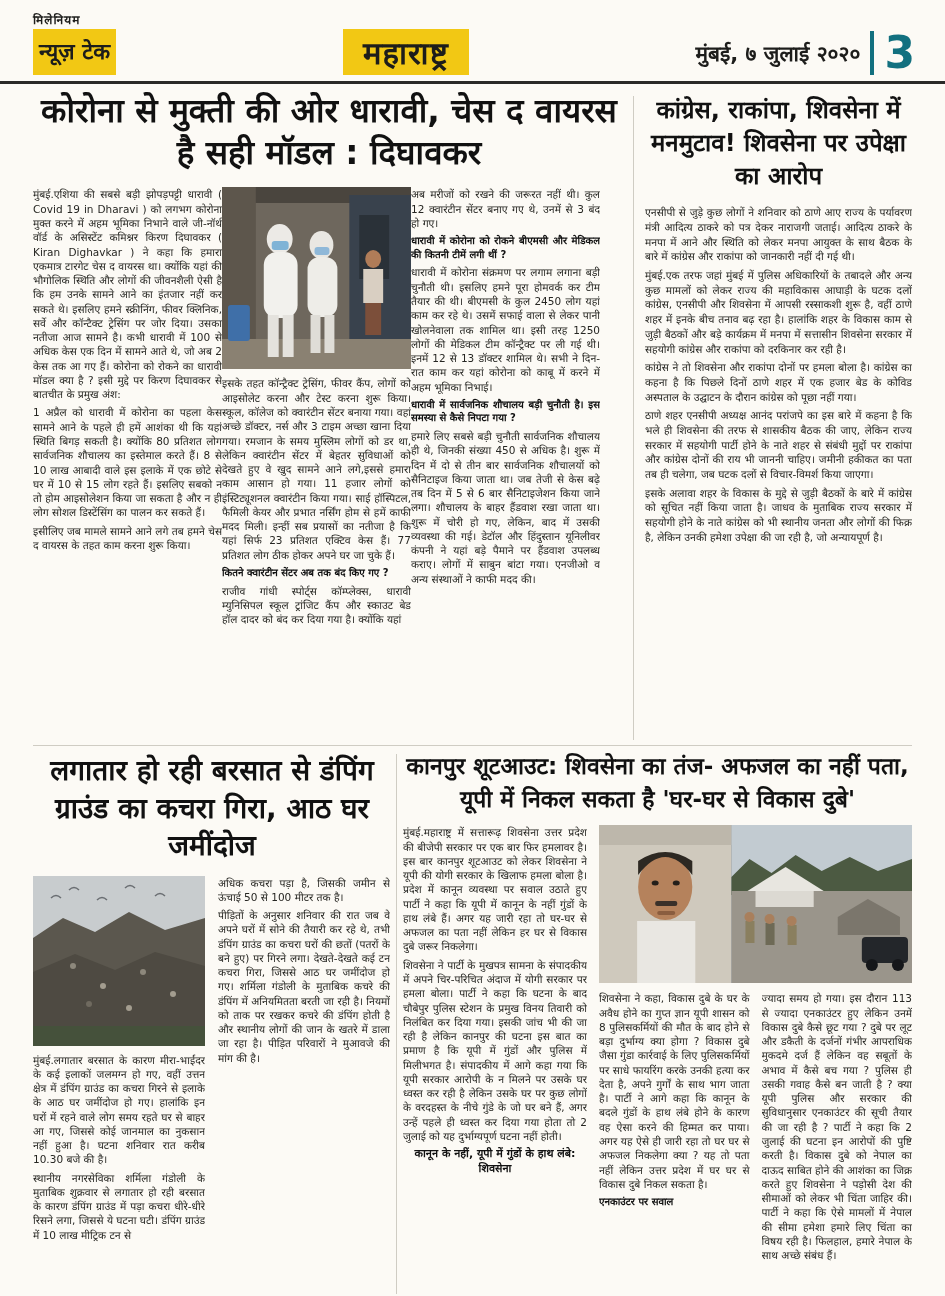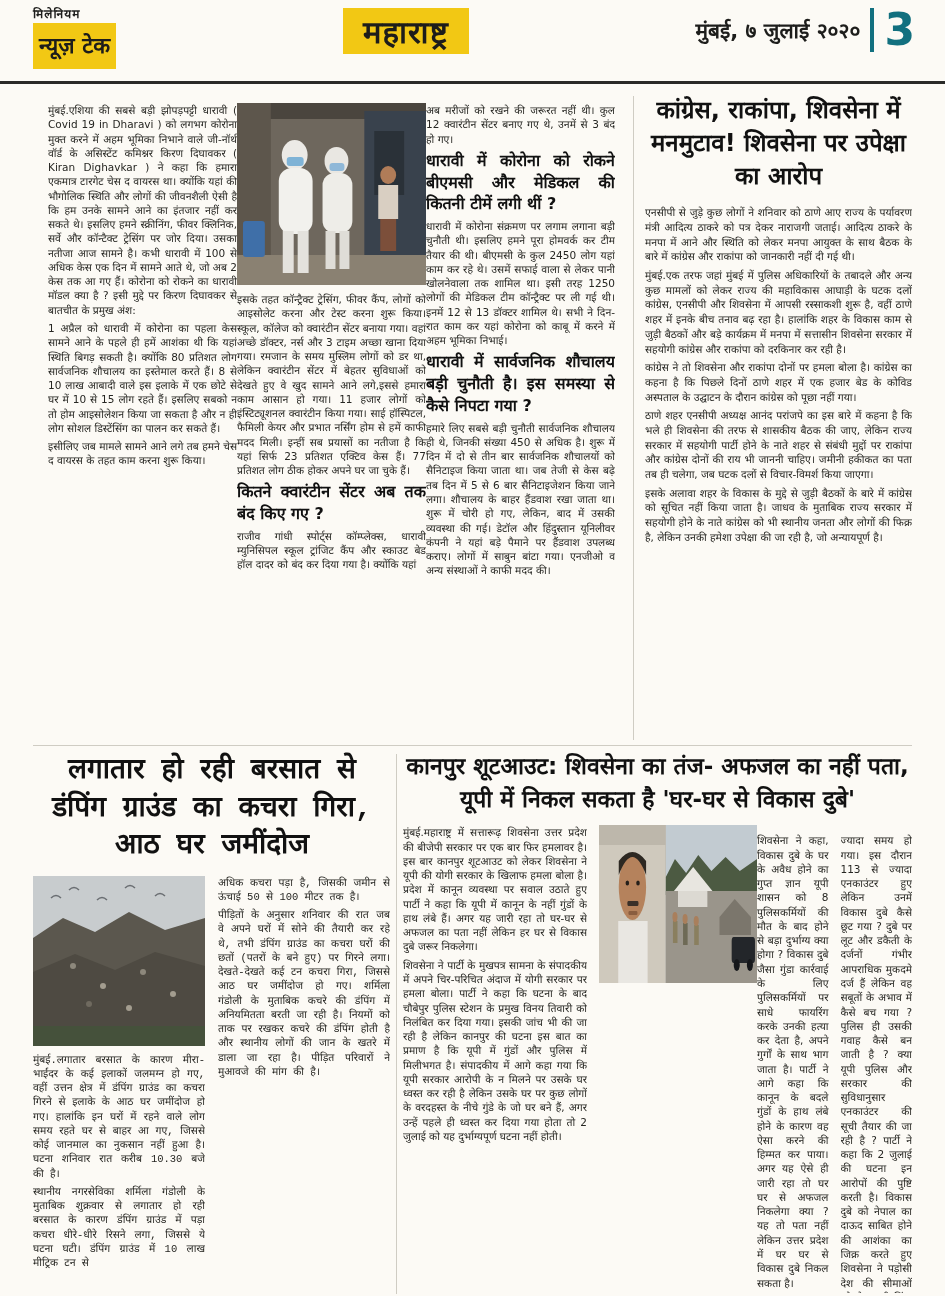--- a/index.html
+++ b/index.html
@@ -6,21 +6,21 @@
   html,body { background:#9a9a9a; }
   body { font-family:"DejaVu Sans","Liberation Sans",sans-serif; }
   .page {
     position:relative; width:945px; height:1296px; margin:0 auto;
     background:var(--paper,#fcfaf5); color:var(--ink,#1d1d1b); overflow:hidden;
   }
 
   
   .masthead {
     position:absolute; top:0; left:0; right:0; height:84px;
-    display:flex; align-items:flex-start; justify-content:space-between;
+    display:flex; align-items:flex-end; justify-content:space-between;
     padding:8px 30px 6px 33px; border-bottom:3px solid #2a2a28;
   }
   .brand { line-height:1.1; }
   .brand-top { font-size:12px; font-weight:bold; letter-spacing:1px; }
   .brand-bottom {
     display:inline-block; font-size:22px; font-weight:800;
     background:var(--highlight,#f2c814); padding:11px 6px; margin-top:2px;
   }
   .section-title { flex:1; text-align:center; }
   .section-title .hl {
@@ -30,52 +30,52 @@
   .date-page { display:flex; align-items:center; gap:10px; }
   .dateline { font-size:21px; font-weight:800; white-space:nowrap; }
   .pagebar { display:inline-block; width:4px; height:44px; background:var(--pagenum,#12707f); }
   .pageno { font-size:44px; font-weight:800; color:var(--pagenum,#12707f); line-height:1; }
 
   
   .headline { font-weight:800; text-align:center; color:#111; }
   .cols { display:flex; }
   .col { text-align:justify; font-size:10.5px; line-height:1.36; overflow:hidden; color:#262622; }
   .para { margin:0 0 4px 0; }
-  .qhead { font-weight:800; font-size:16px; margin:3px 0 4px 0; color:#111; }
+  .qhead { font-weight:800; font-size:10px; margin:3px 0 4px 0; color:#111; }
   .photo { width:100%; background:#777; overflow:hidden; }
   .photo svg { display:block; width:100%; height:100%; }
   .vrule { position:absolute; width:1px; background:#cfccc3; }
   .hrule { position:absolute; height:1px; background:#cfccc3; }
 
   
   .dharavi { position:absolute; left:33px; top:90px; width:592px; }
   .dharavi .headline { font-size:33px; line-height:1.28; }
-  .dharavi .cols { gap:0; margin-top:13px; height:552px;margin-left:15px; }
+  .dharavi .cols { gap:0; margin-top:13px; height:552px; }
   .dharavi .col { width:189px; }
   .dharavi-photo { height:182px; margin-bottom:7px; }
 
   
   .congress { position:absolute; left:645px; top:94px; width:267px; }
   .congress .headline { font-size:24px; line-height:1.38; }
   .congress-body { margin-top:12px; height:536px; overflow:hidden;
                    font-size:10.5px; line-height:1.4; text-align:justify; color:#262622; }
 
   
-  .dump { position:absolute; left:33px; top:752px; width:358px;font-family:Liberation Mono, monospace; }
+  .dump { position:absolute; left:33px; top:752px; width:358px; }
   .dump .headline { font-size:28px; line-height:1.34; }
   .dump .cols { gap:13px; margin-top:11px; height:412px; }
   .dump .col { width:172px; }
   .dump-photo { height:170px; margin-bottom:7px; }
 
   
   .kanpur { position:absolute; left:403px; top:750px; width:509px; }
   .kanpur .headline { font-size:23px; line-height:1.42; }
   .kanpur-body { display:flex; gap:12px; margin-top:10px; height:468px; overflow:hidden; }
   .kcol1 { width:184px; }
-  .kright { flex:1; display:flex; flex-direction:row; }
+  .kright { flex:1; display:flex; flex-direction:column; }
   .kanpur-photo { height:158px; flex:0 0 158px; }
   .krcols { display:flex; gap:12px; margin-top:8px; flex:1; overflow:hidden; }
   .krcols .col { width:calc(50% - 6px); }
   .center-bold { font-weight:800; text-align:center; font-size:11px; margin-top:4px; color:#111; }
 </style>
 </head>
 <body>
 
 <div class="page">
 
@@ -92,20 +92,21 @@
       <span class="pagebar"></span>
       <span class="pageno">3</span>
     </div>
   </header>
 
   <div class="vrule" style="left:633px; top:96px; height:644px;"></div>
   <div class="hrule" style="left:33px; top:745px; width:879px;"></div>
   <div class="vrule" style="left:396px; top:754px; height:540px;"></div>
 
   <article class="dharavi">
+    <h1 class="headline">कोरोना से मुक्ती की ओर धारावी, चेस द वायरस है सही मॉडल : दिघावकर</h1>
     <div class="cols">
       <div class="col">
         <p class="para">मुंबई.एशिया की सबसे बड़ी झोपड़पट्टी धारावी ( Covid 19 in Dharavi ) को लगभग कोरोना मुक्त करने में अहम भूमिका निभाने वाले जी-नॉर्थ वॉर्ड के असिस्टेंट कमिश्नर किरण दिघावकर ( Kiran Dighavkar ) ने कहा कि हमारा एकमात्र टारगेट चेस द वायरस था। क्योंकि यहां की भौगोलिक स्थिति और लोगों की जीवनशैली ऐसी है कि हम उनके सामने आने का इंतजार नहीं कर सकते थे। इसलिए हमने स्क्रीनिंग, फीवर क्लिनिक, सर्वे और कॉन्टैक्ट ट्रेसिंग पर जोर दिया। उसका नतीजा आज सामने है। कभी धारावी में 100 से अधिक केस एक दिन में सामने आते थे, जो अब 2 केस तक आ गए हैं। कोरोना को रोकने का धारावी मॉडल क्या है ? इसी मुद्दे पर किरण दिघावकर से बातचीत के प्रमुख अंश:</p>
         <p class="para">1 अप्रैल को धारावी में कोरोना का पहला केस सामने आने के पहले ही हमें आशंका थी कि यहां स्थिति बिगड़ सकती है। क्योंकि 80 प्रतिशत लोग सार्वजनिक शौचालय का इस्तेमाल करते हैं। 8 से 10 लाख आबादी वाले इस इलाके में एक छोटे से घर में 10 से 15 लोग रहते हैं। इसलिए सबको न तो होम आइसोलेशन किया जा सकता है और न ही लोग सोशल डिस्टेंसिंग का पालन कर सकते हैं।</p>
         <p class="para">इसीलिए जब मामले सामने आने लगे तब हमने चेस द वायरस के तहत काम करना शुरू किया।</p>
       </div>
       <div class="col">
         <div class="photo dharavi-photo">
           <svg viewBox="0 0 190 182" preserveAspectRatio="none">
             <rect width="190" height="182" fill="#6e675d"></rect>
@@ -187,20 +188,21 @@
       </div>
     </div>
   </article>
 
   <article class="kanpur">
     <h2 class="headline">कानपुर शूटआउट: शिवसेना का तंज- अफजल का नहीं पता, यूपी में निकल सकता है 'घर-घर से विकास दुबे'</h2>
     <div class="kanpur-body">
       <div class="col kcol1">
         <p class="para">मुंबई.महाराष्ट्र में सत्तारूढ़ शिवसेना उत्तर प्रदेश की बीजेपी सरकार पर एक बार फिर हमलावर है। इस बार कानपुर शूटआउट को लेकर शिवसेना ने यूपी की योगी सरकार के खिलाफ हमला बोला है। प्रदेश में कानून व्यवस्था पर सवाल उठाते हुए पार्टी ने कहा कि यूपी में कानून के नहीं गुंडों के हाथ लंबे हैं। अगर यह जारी रहा तो घर-घर से अफजल का पता नहीं लेकिन हर घर से विकास दुबे जरूर निकलेगा।</p>
         <p class="para">शिवसेना ने पार्टी के मुखपत्र सामना के संपादकीय में अपने चिर-परिचित अंदाज में योगी सरकार पर हमला बोला। पार्टी ने कहा कि घटना के बाद चौबेपुर पुलिस स्टेशन के प्रमुख विनय तिवारी को निलंबित कर दिया गया। इसकी जांच भी की जा रही है लेकिन कानपुर की घटना इस बात का प्रमाण है कि यूपी में गुंडों और पुलिस में मिलीभगत है। संपादकीय में आगे कहा गया कि यूपी सरकार आरोपी के न मिलने पर उसके घर ध्वस्त कर रही है लेकिन उसके घर पर कुछ लोगों के वरदहस्त के नीचे गुंडे के जो घर बने हैं, अगर उन्हें पहले ही ध्वस्त कर दिया गया होता तो 2 जुलाई को यह दुर्भाग्यपूर्ण घटना नहीं होती।</p>
+        <p class="center-bold">कानून के नहीं, यूपी में गुंडों के हाथ लंबे: शिवसेना</p>
       </div>
       <div class="kright">
         <div class="photo kanpur-photo">
           <svg viewBox="0 0 312 158" preserveAspectRatio="none">
             <rect width="132" height="158" fill="#cfc9bd"></rect>
             <rect x="0" y="0" width="132" height="20" fill="#bdb7ab"></rect>
             <rect x="38" y="96" width="58" height="62" fill="#e9e7e2"></rect>
             <ellipse cx="66" cy="62" rx="27" ry="33" fill="#b5825c"></ellipse>
             <path d="M39,50 Q66,14 93,50 L93,36 Q66,18 39,36 Z" fill="#2d2822"></path>
             <ellipse cx="56" cy="58" rx="3.5" ry="2.5" fill="#241f1a"></ellipse>

